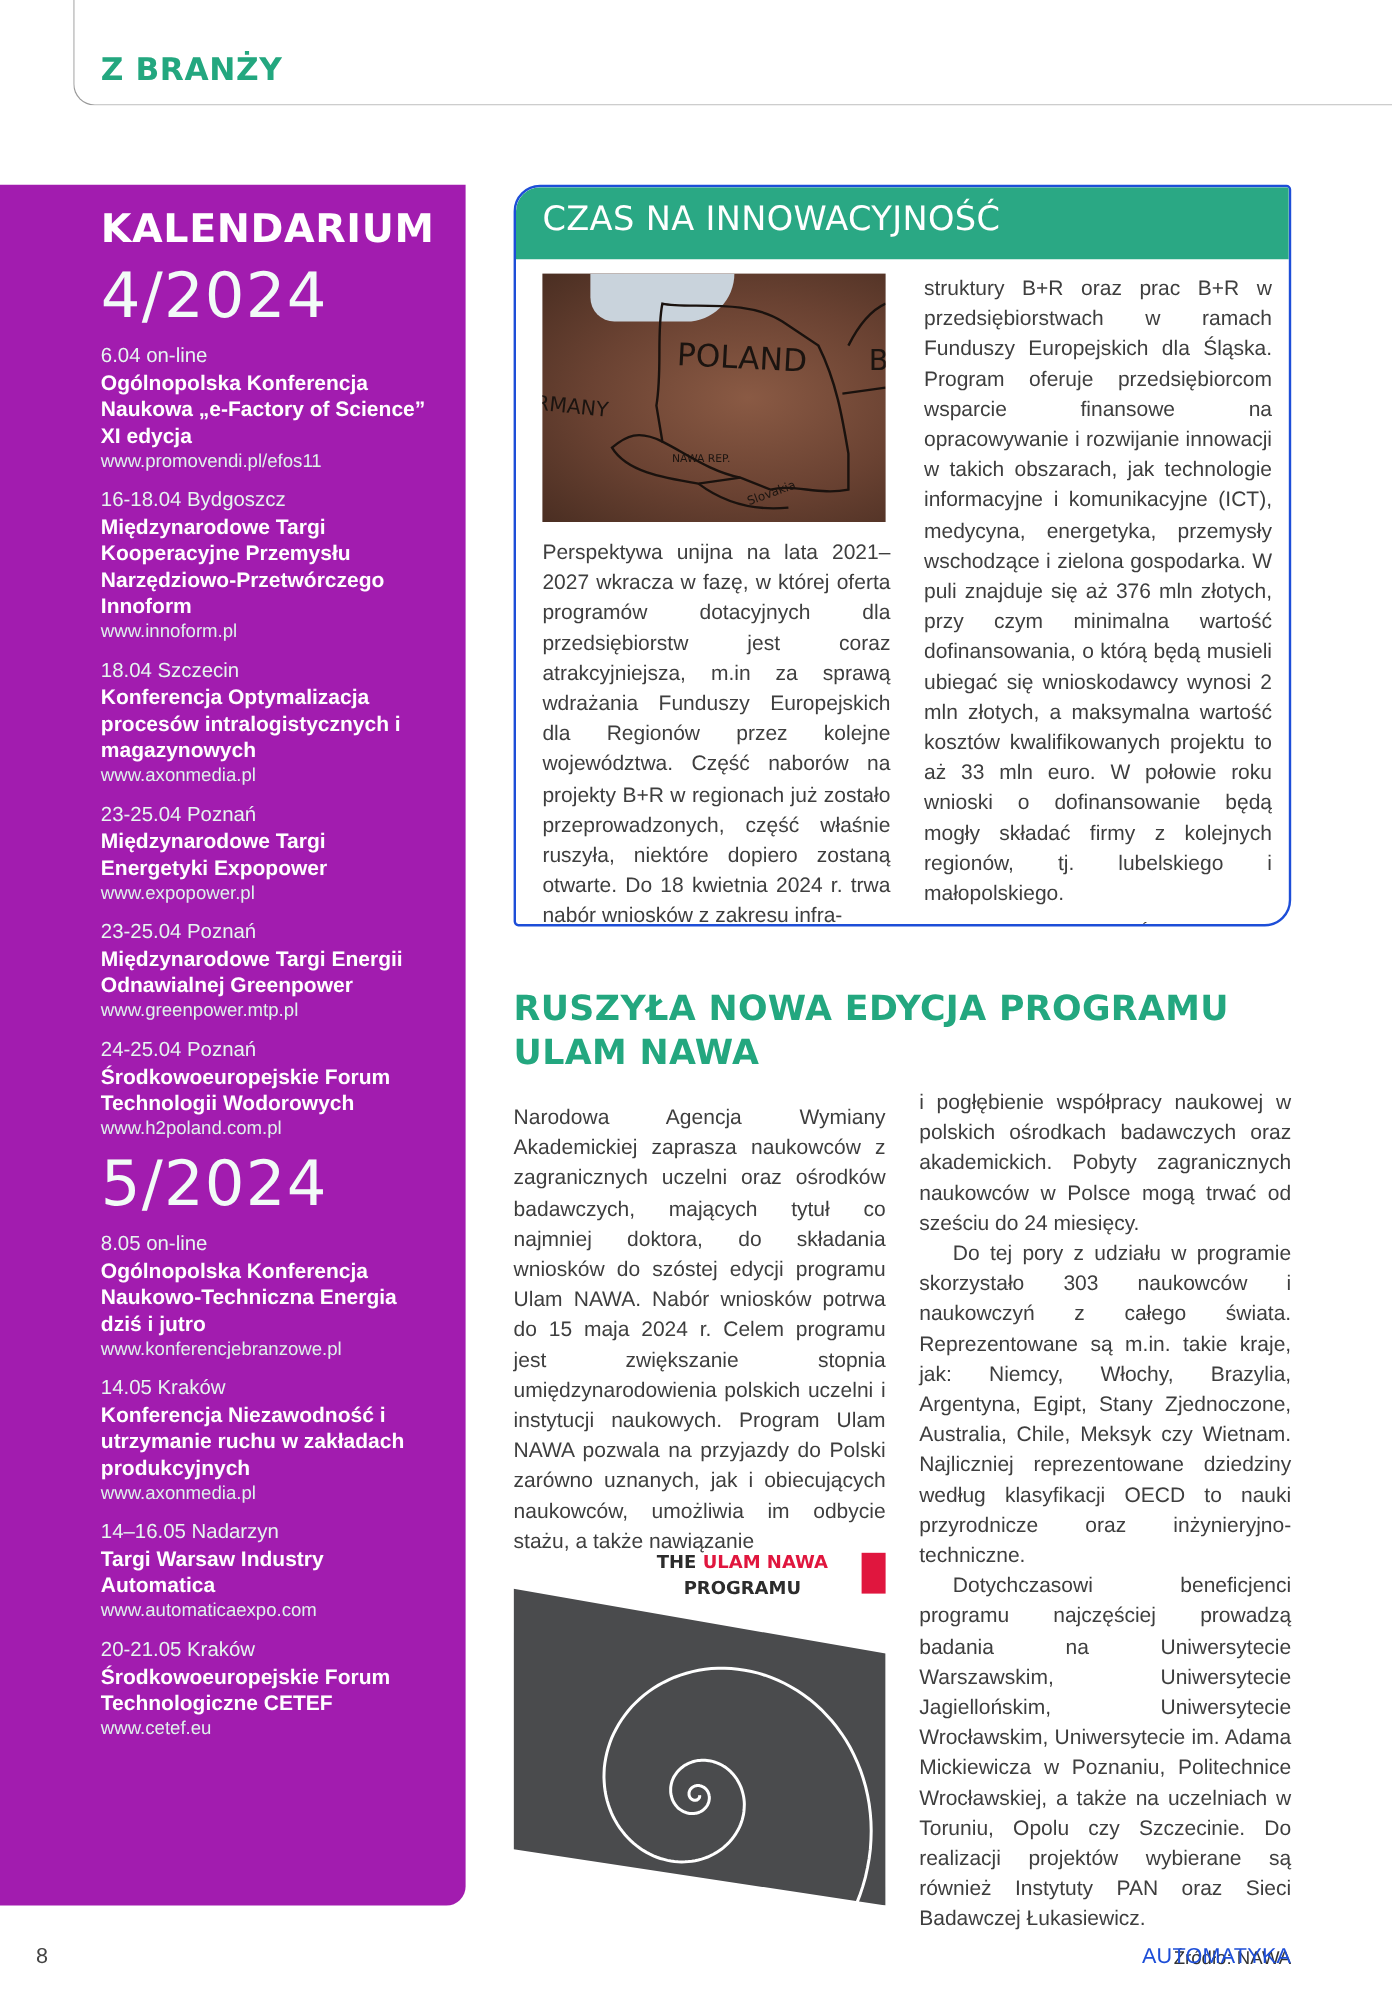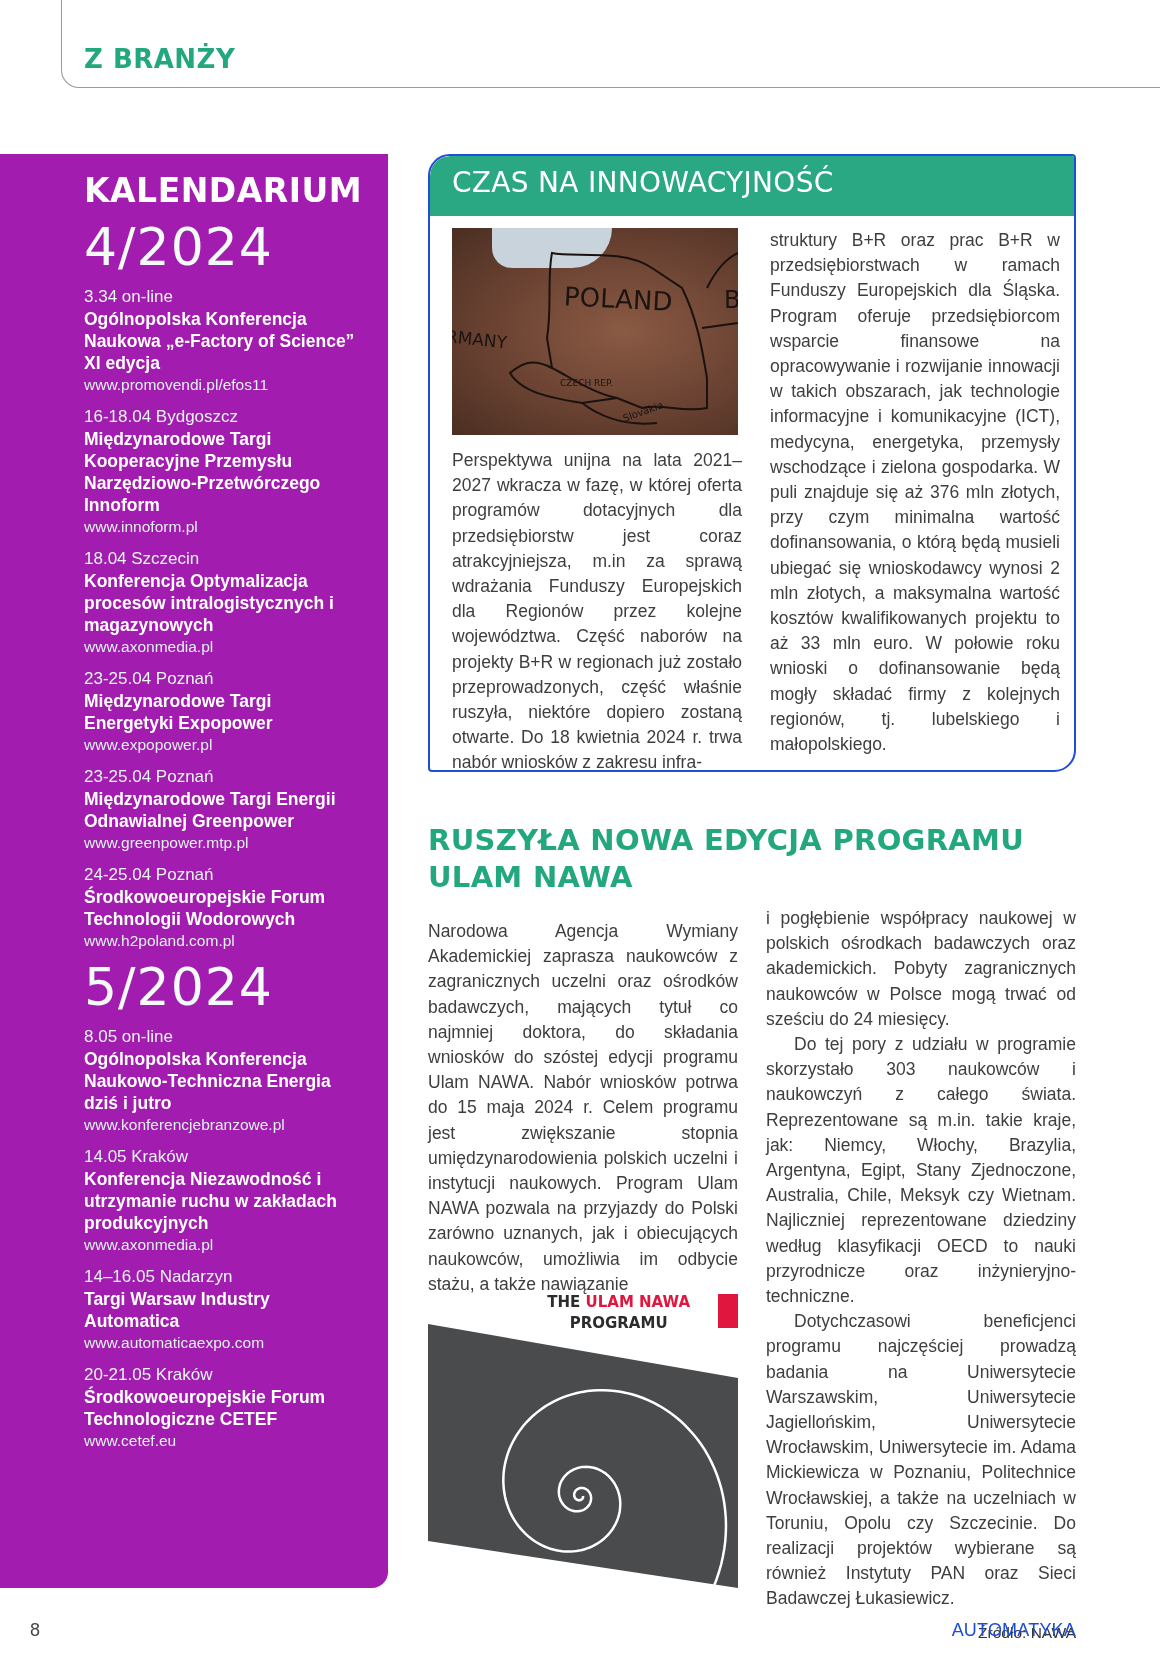--- a/index.html
+++ b/index.html
@@ -89,21 +89,21 @@
 <body>
 
 <div class="top-frame"></div>
 <div class="section-label">Z BRANŻY</div>
 
 <aside class="kal">
   <h2 class="kal-title">KALENDARIUM</h2>
 
   <div class="kal-month">4/2024</div>
   <div class="ev">
-    <div class="ev-date">3.34 on-line</div>
+    <div class="ev-date">6.04 on-line</div>
     <div class="ev-name" style="width:290px">Ogólnopolska Konferencja Naukowa „e-Factory of Science” XI edycja</div>
     <div class="ev-url">www.promovendi.pl/efos11</div>
   </div>
   <div class="ev">
     <div class="ev-date">16-18.04 Bydgoszcz</div>
     <div class="ev-name" style="width:245px">Międzynarodowe Targi Kooperacyjne Przemysłu Narzędziowo-Przetwórczego Innoform</div>
     <div class="ev-url">www.innoform.pl</div>
   </div>
   <div class="ev">
     <div class="ev-date">18.04 Szczecin</div>
@@ -156,21 +156,21 @@
       <div class="sky"></div>
       <svg width="286" height="207" style="position:absolute;left:0;top:0">
         <path d="M100 25 C120 30 170 20 200 40 L230 60 C245 90 250 120 255 150 L255 180 C230 185 210 175 190 180 L165 170 C140 165 120 150 100 140 L95 110 C100 80 95 50 100 25 Z" fill="none" stroke="#1a120e" stroke-width="2"></path>
         <path d="M100 140 C80 130 70 135 58 145 C70 165 100 170 130 175 L165 170" fill="none" stroke="#1a120e" stroke-width="2"></path>
         <path d="M130 175 C150 190 175 198 205 195" fill="none" stroke="#1a120e" stroke-width="2"></path>
         <path d="M255 60 C265 40 275 30 286 25" fill="none" stroke="#1a120e" stroke-width="2"></path>
         <path d="M250 100 L286 95" fill="none" stroke="#1a120e" stroke-width="2"></path>
       </svg>
       <div class="lbl" style="left:112px;top:56px;font-size:26px;transform:rotate(3deg)">POLAND</div>
       <div class="lbl" style="left:-30px;top:100px;font-size:17px;transform:rotate(6deg)">GERMANY</div>
-      <div class="lbl" style="left:108px;top:150px;font-size:9px">CZECH REP.</div>
+      <div class="lbl" style="left:108px;top:150px;font-size:9px">NAWA REP.</div>
       <div class="lbl" style="left:170px;top:178px;font-size:10px;transform:rotate(-20deg)">Slovakia</div>
       <div class="lbl" style="left:272px;top:58px;font-size:24px">B</div>
     </div>
     <p class="col col-a">Perspektywa unijna na lata 2021–2027 wkracza w fazę, w której oferta programów dotacyjnych dla przedsiębiorstw jest coraz atrakcyjniejsza, m.in za sprawą wdrażania Funduszy Europejskich dla Regionów przez kolejne województwa. Część naborów na projekty B+R w regionach już zostało przeprowadzonych, część właśnie ruszyła, niektóre dopiero zostaną otwarte. Do 18 kwietnia 2024 r. trwa nabór wniosków z zakresu infra-</p>
     <div class="col col-b">
       <p>struktury B+R oraz prac B+R w przedsiębiorstwach w ramach Funduszy Europejskich dla Śląska. Program oferuje przedsiębiorcom wsparcie finansowe na opracowywanie i rozwijanie innowacji w takich obszarach, jak technologie informacyjne i komunikacyjne (ICT), medycyna, energetyka, przemysły wschodzące i zielona gospodarka. W puli znajduje się aż 376 mln złotych, przy czym minimalna wartość dofinansowania, o którą będą musieli ubiegać się wnioskodawcy wynosi 2 mln złotych, a maksymalna wartość kosztów kwalifikowanych projektu to aż 33 mln euro. W połowie roku wnioski o dofinansowanie będą mogły składać firmy z kolejnych regionów, tj. lubelskiego i małopolskiego.</p>
       <p class="src">Źródło: Innology</p>
     </div>
   </div>
 </section>

